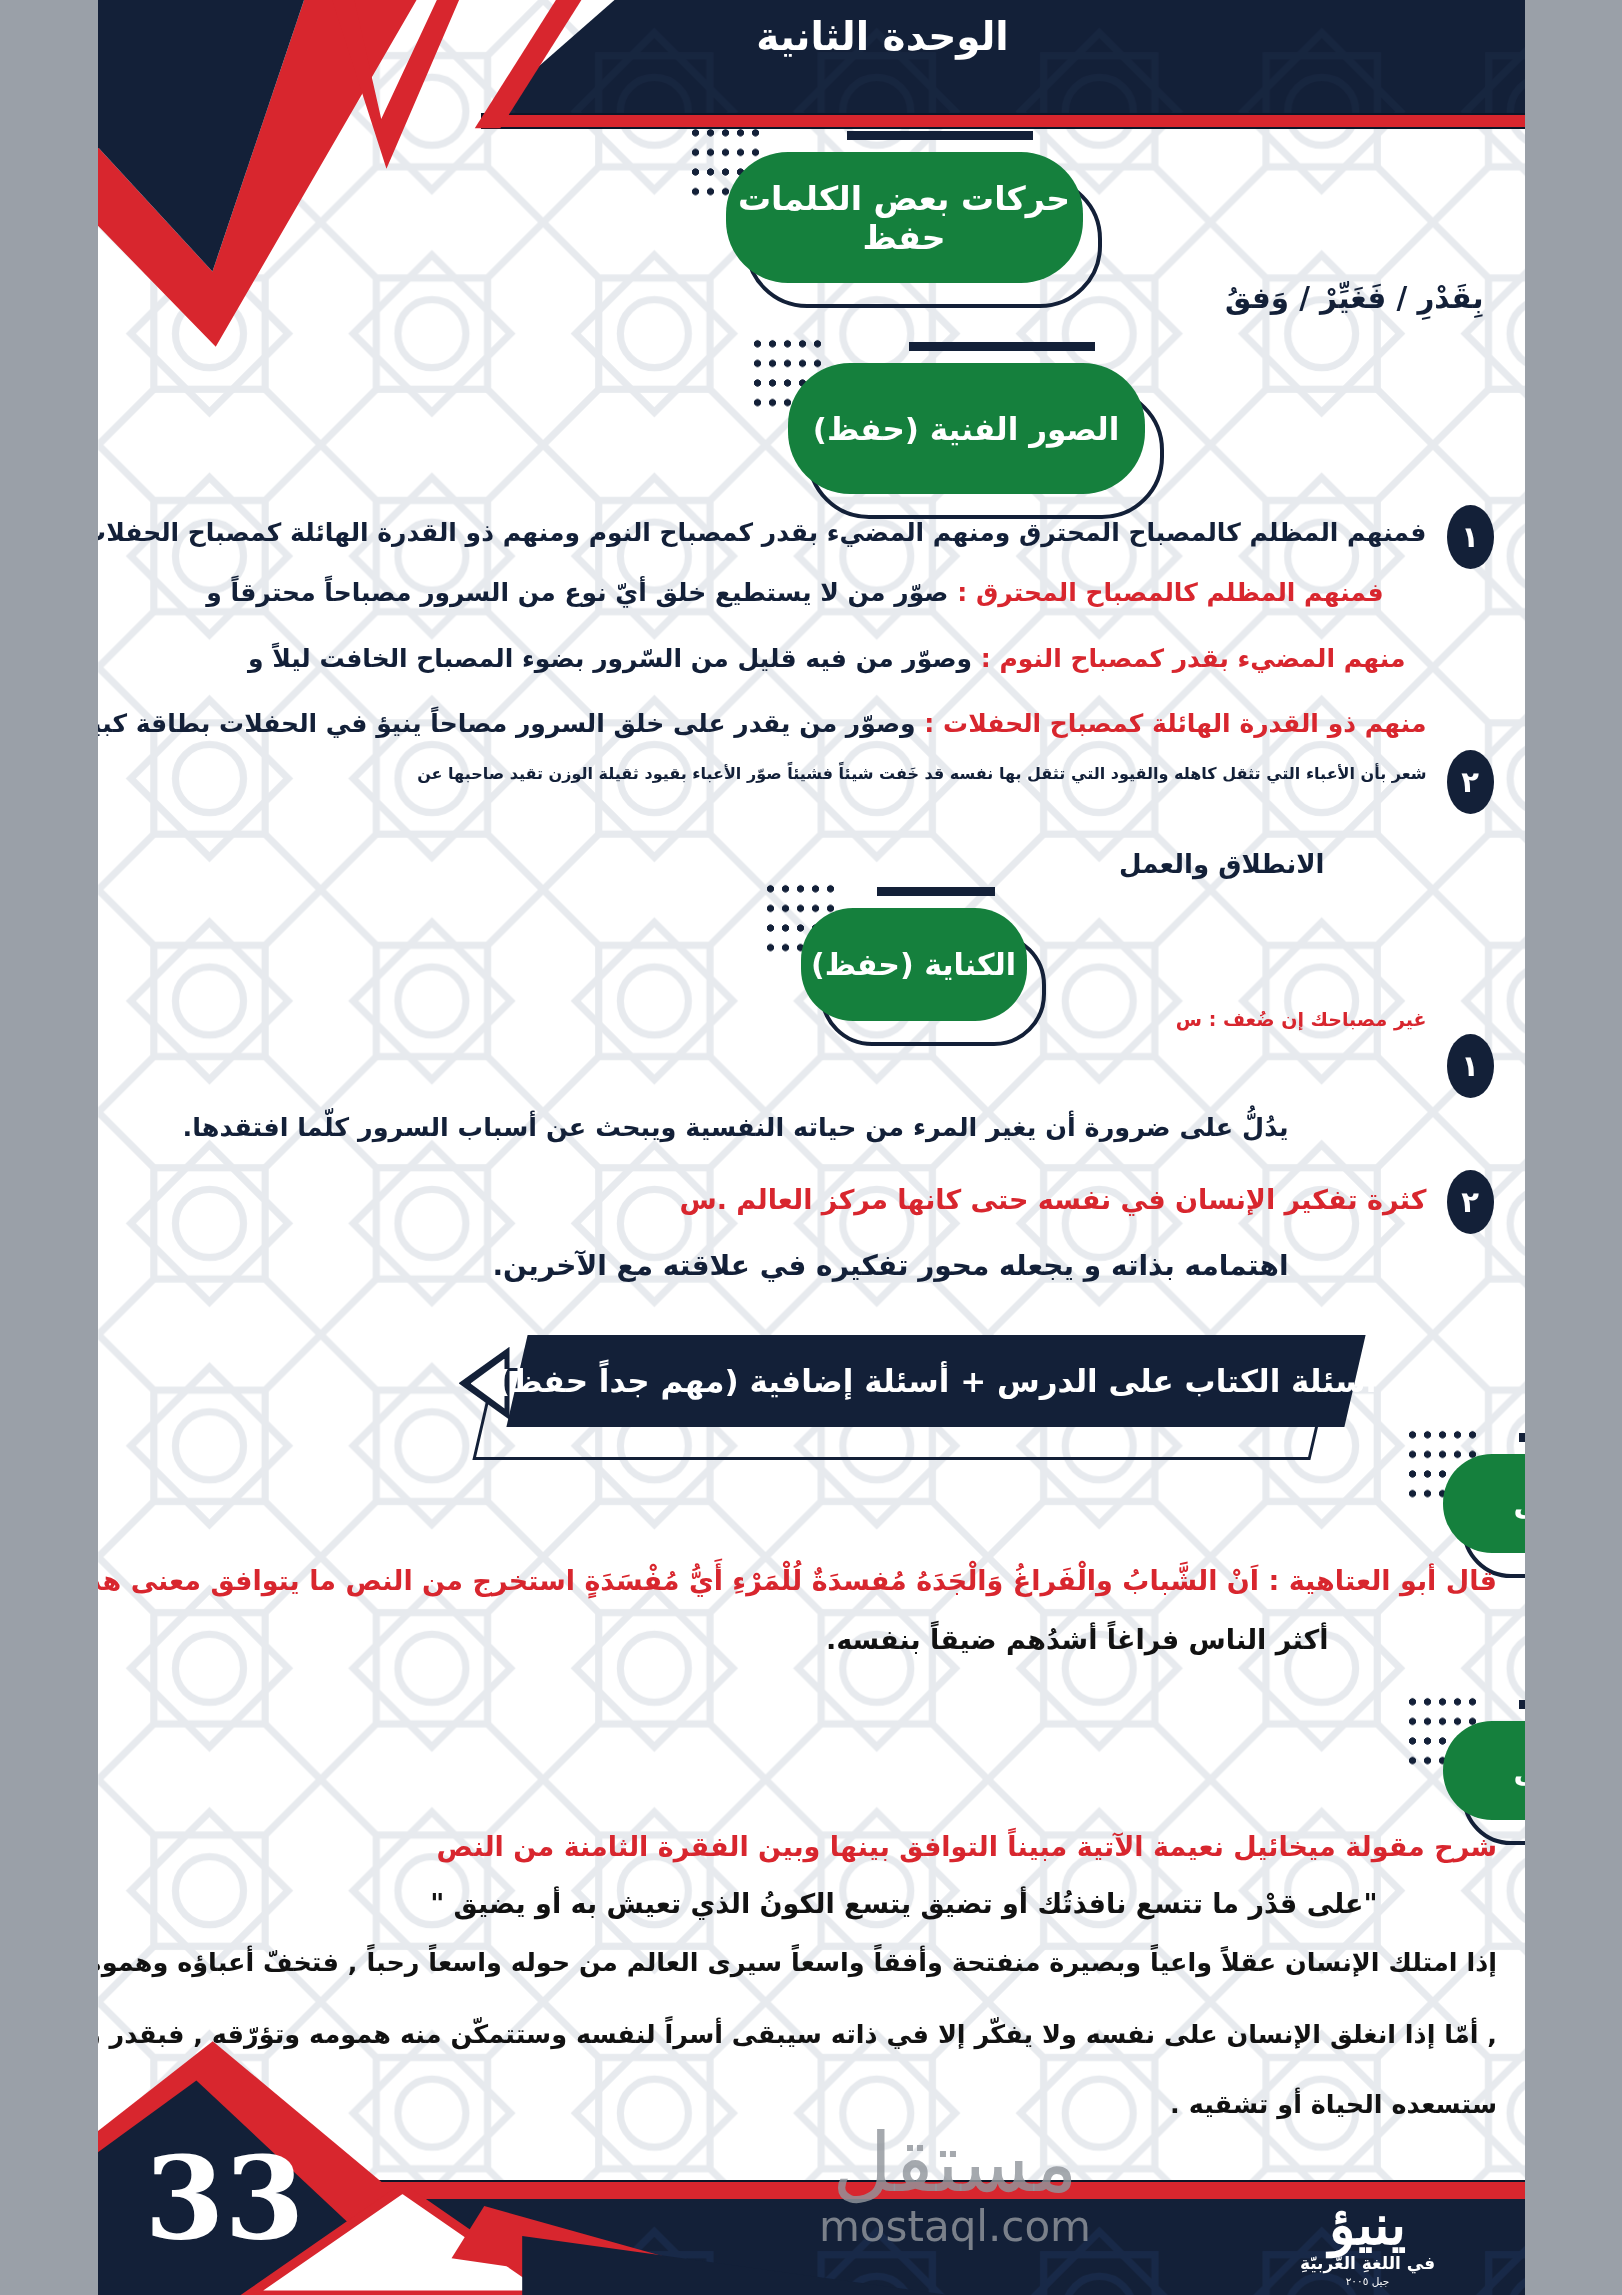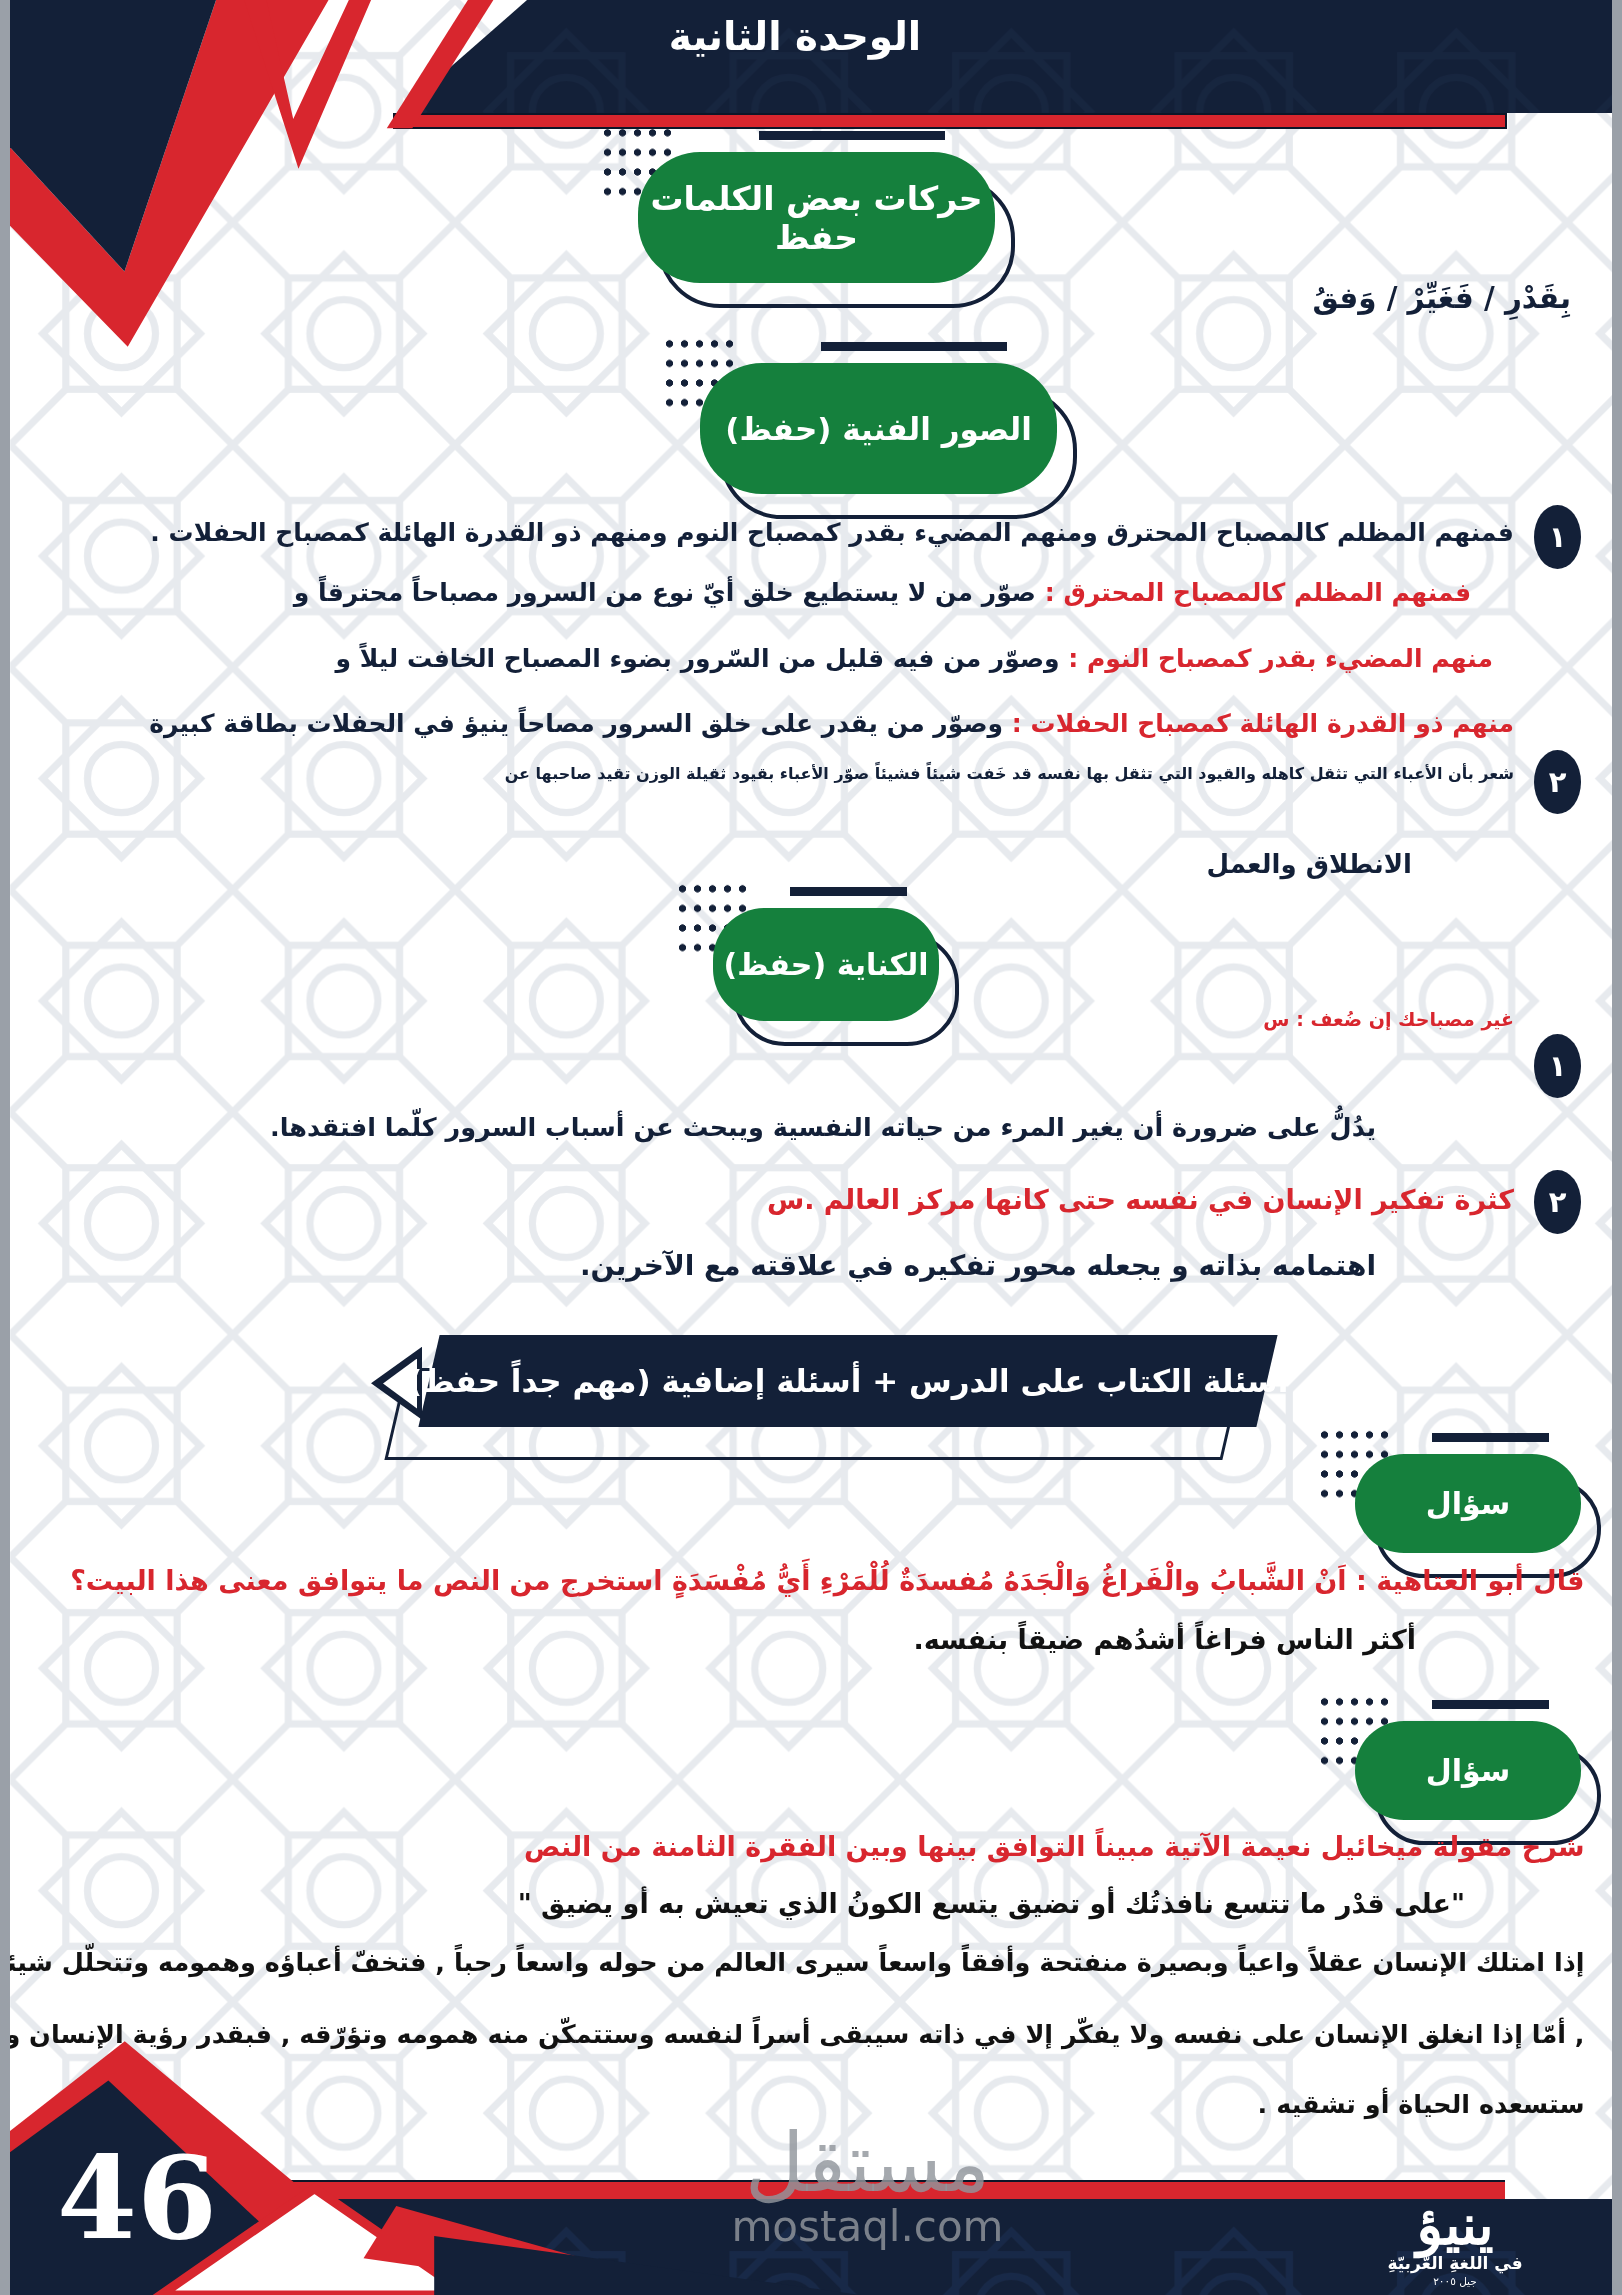--- a/index.html
+++ b/index.html
@@ -1,17 +1,17 @@
 <!DOCTYPE html>
 <html lang="ar" dir="rtl" style="font-size:10.5px"><head>
 <meta charset="utf-8">
 <style>
   html,body { margin:0; padding:0; background:#9aa0a8; }
   .page {
-    position:relative; width:1602px; height:2295px; margin:0 auto;
+    position:relative; width:1427px; height:2295px; margin:0 auto;
     background:#ffffff; overflow:hidden;
     font-family:"DejaVu Sans", sans-serif; direction:rtl;
   }
   svg.layer { position:absolute; pointer-events:none; }
 
   
   .hdr {
     position:absolute; left:0; top:0; width:1623px; height:113px;
     background:#132038; z-index:1;
     clip-path: polygon(517px 0, 1623px 0, 1623px 113px, 388px 113px);
@@ -267,21 +267,21 @@
   </div>
 
   <svg class="layer" style="left:0;top:2015px;z-index:2" width="851" height="280" viewBox="0 0 1300 428">
     <polygon points="175,40 640,428 -320,428" fill="#d8262e"></polygon>
     <polygon points="150,100 500,428 -300,428" fill="#132038"></polygon>
     <polygon points="465,265 230,428 700,428" fill="#ffffff" stroke="#d8262e" stroke-width="14"></polygon>
     <polygon points="590,292 1075,428 935,428 540,372" fill="#d8262e"></polygon>
     <polygon points="648,338 1300,428 648,428" fill="#132038"></polygon>
   </svg>
 
-  <div class="page-num">46</div>
+  <div class="page-num">33</div>
 
   <div class="watermark">
     <div class="wm-ar">مستقل</div>
     <div class="wm-domain">mostaql.com</div>
   </div>
 
   <div class="logo">
     <div class="logo-main">ينيؤ</div>
     <div class="logo-sub">في اللغةِ العّربيّةِ</div>
     <div class="logo-year">جيل ٢٠٠٥</div>

